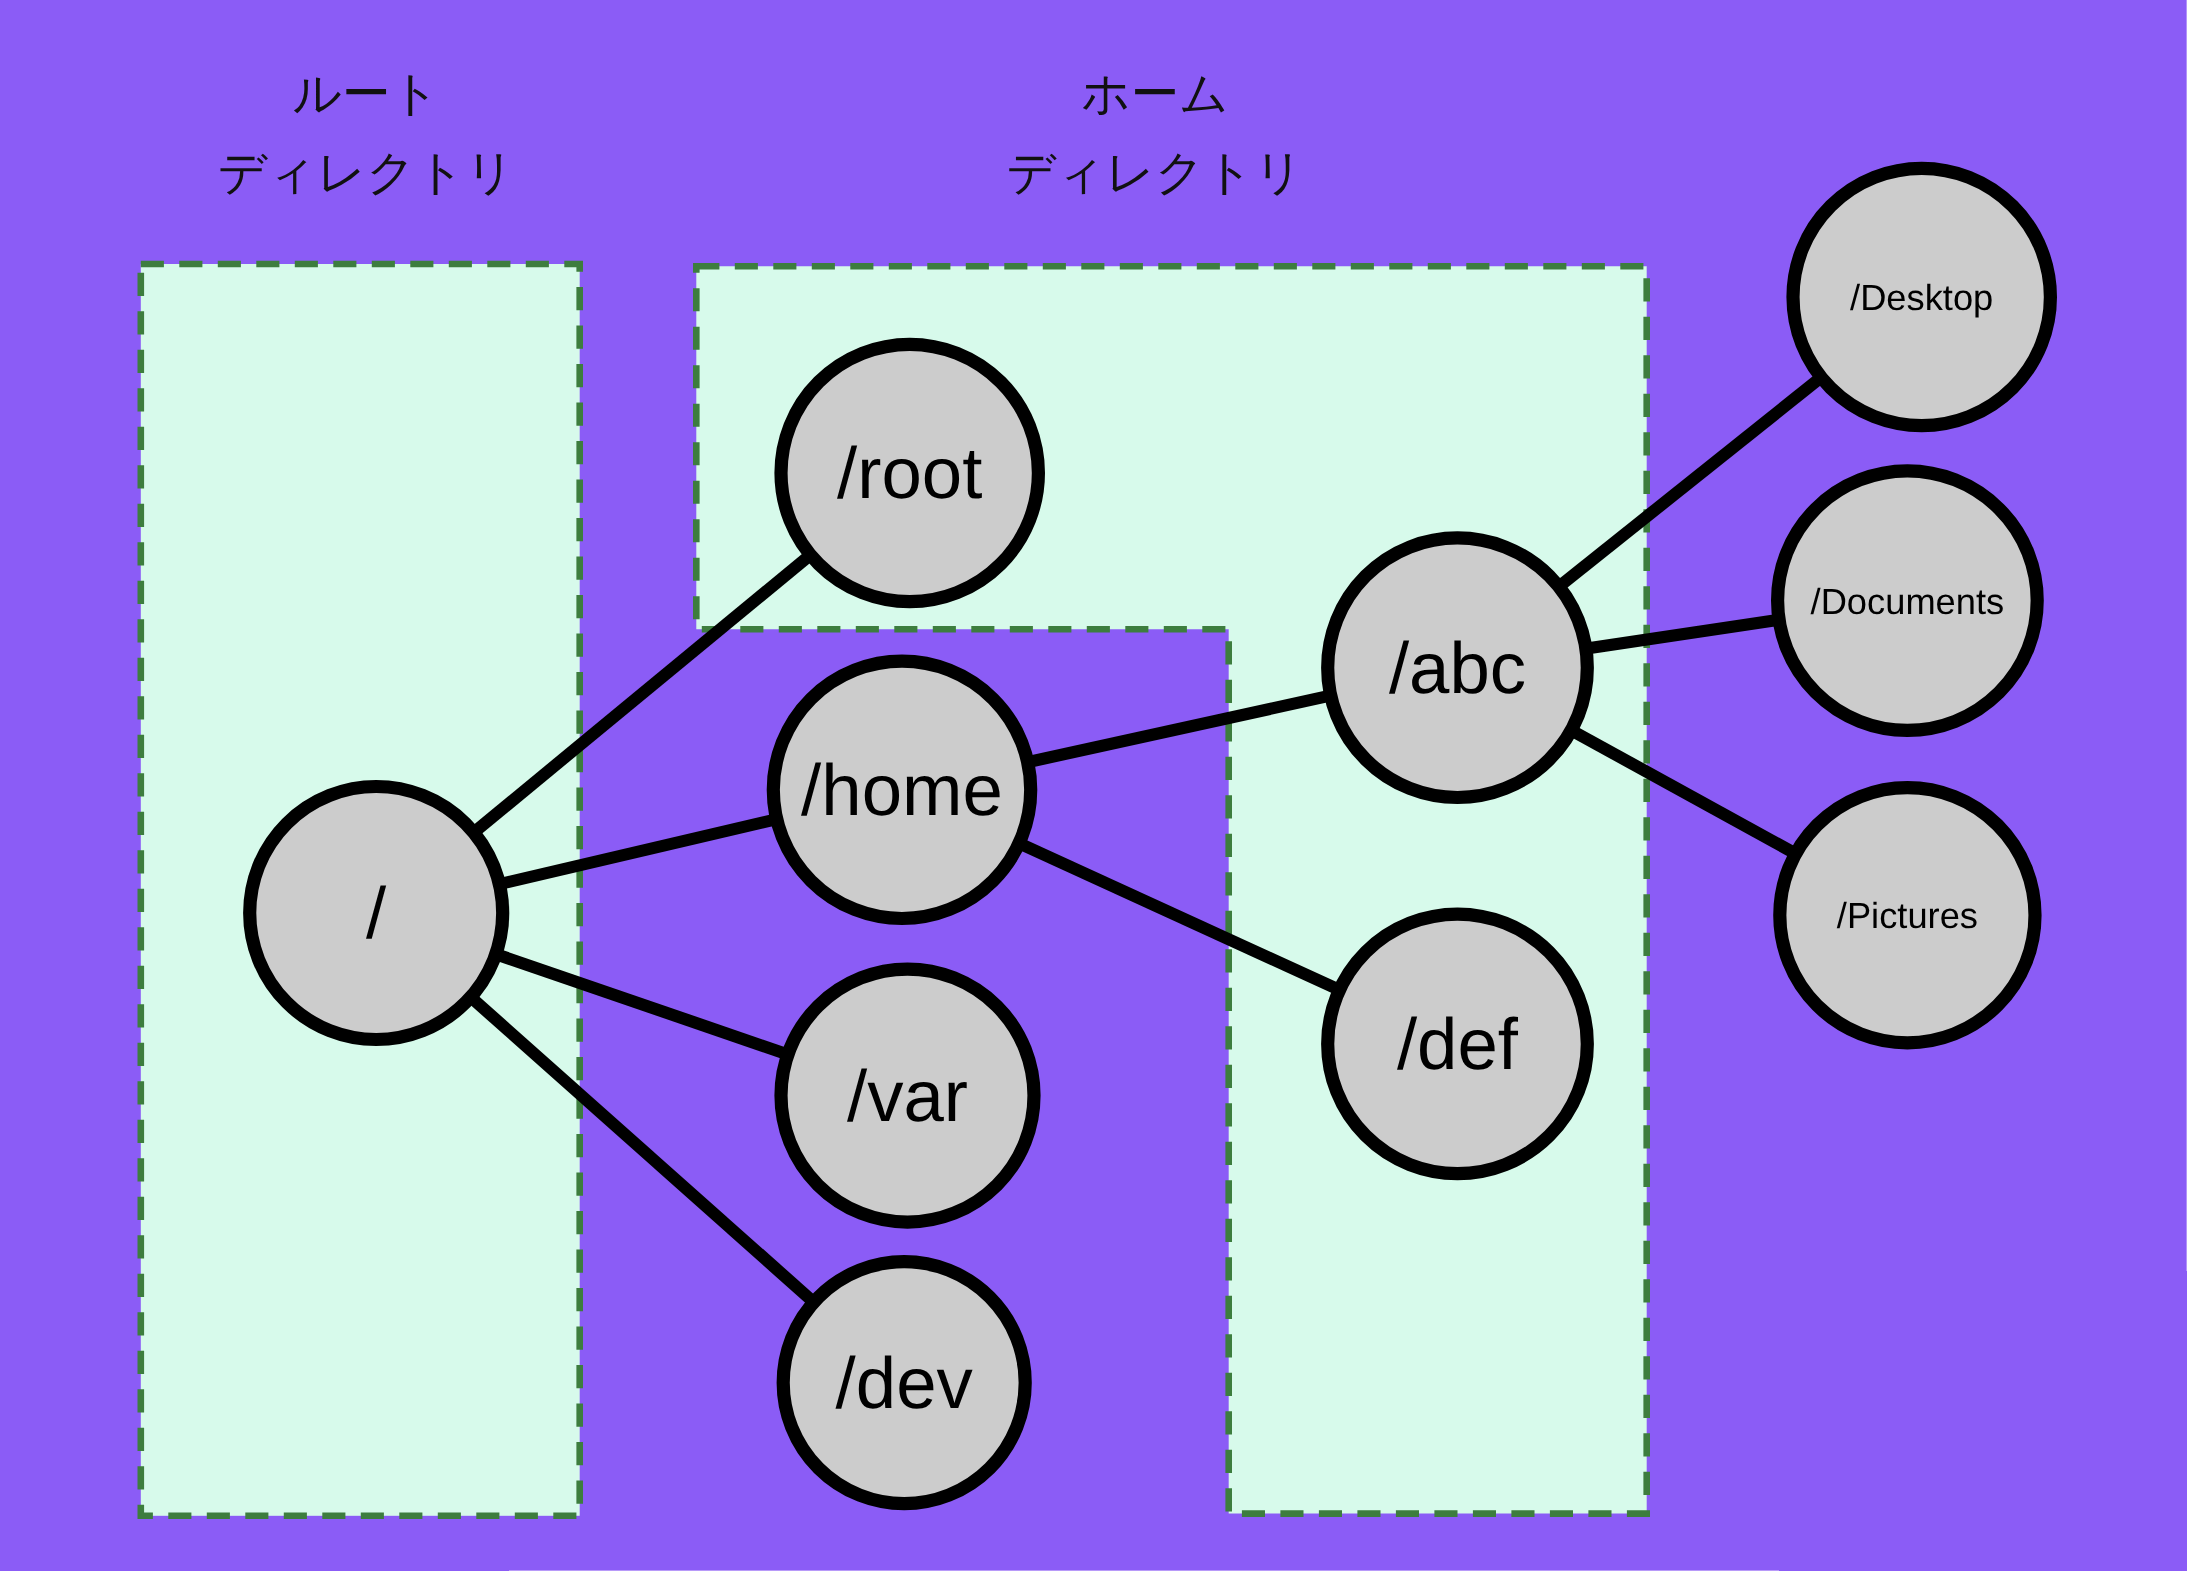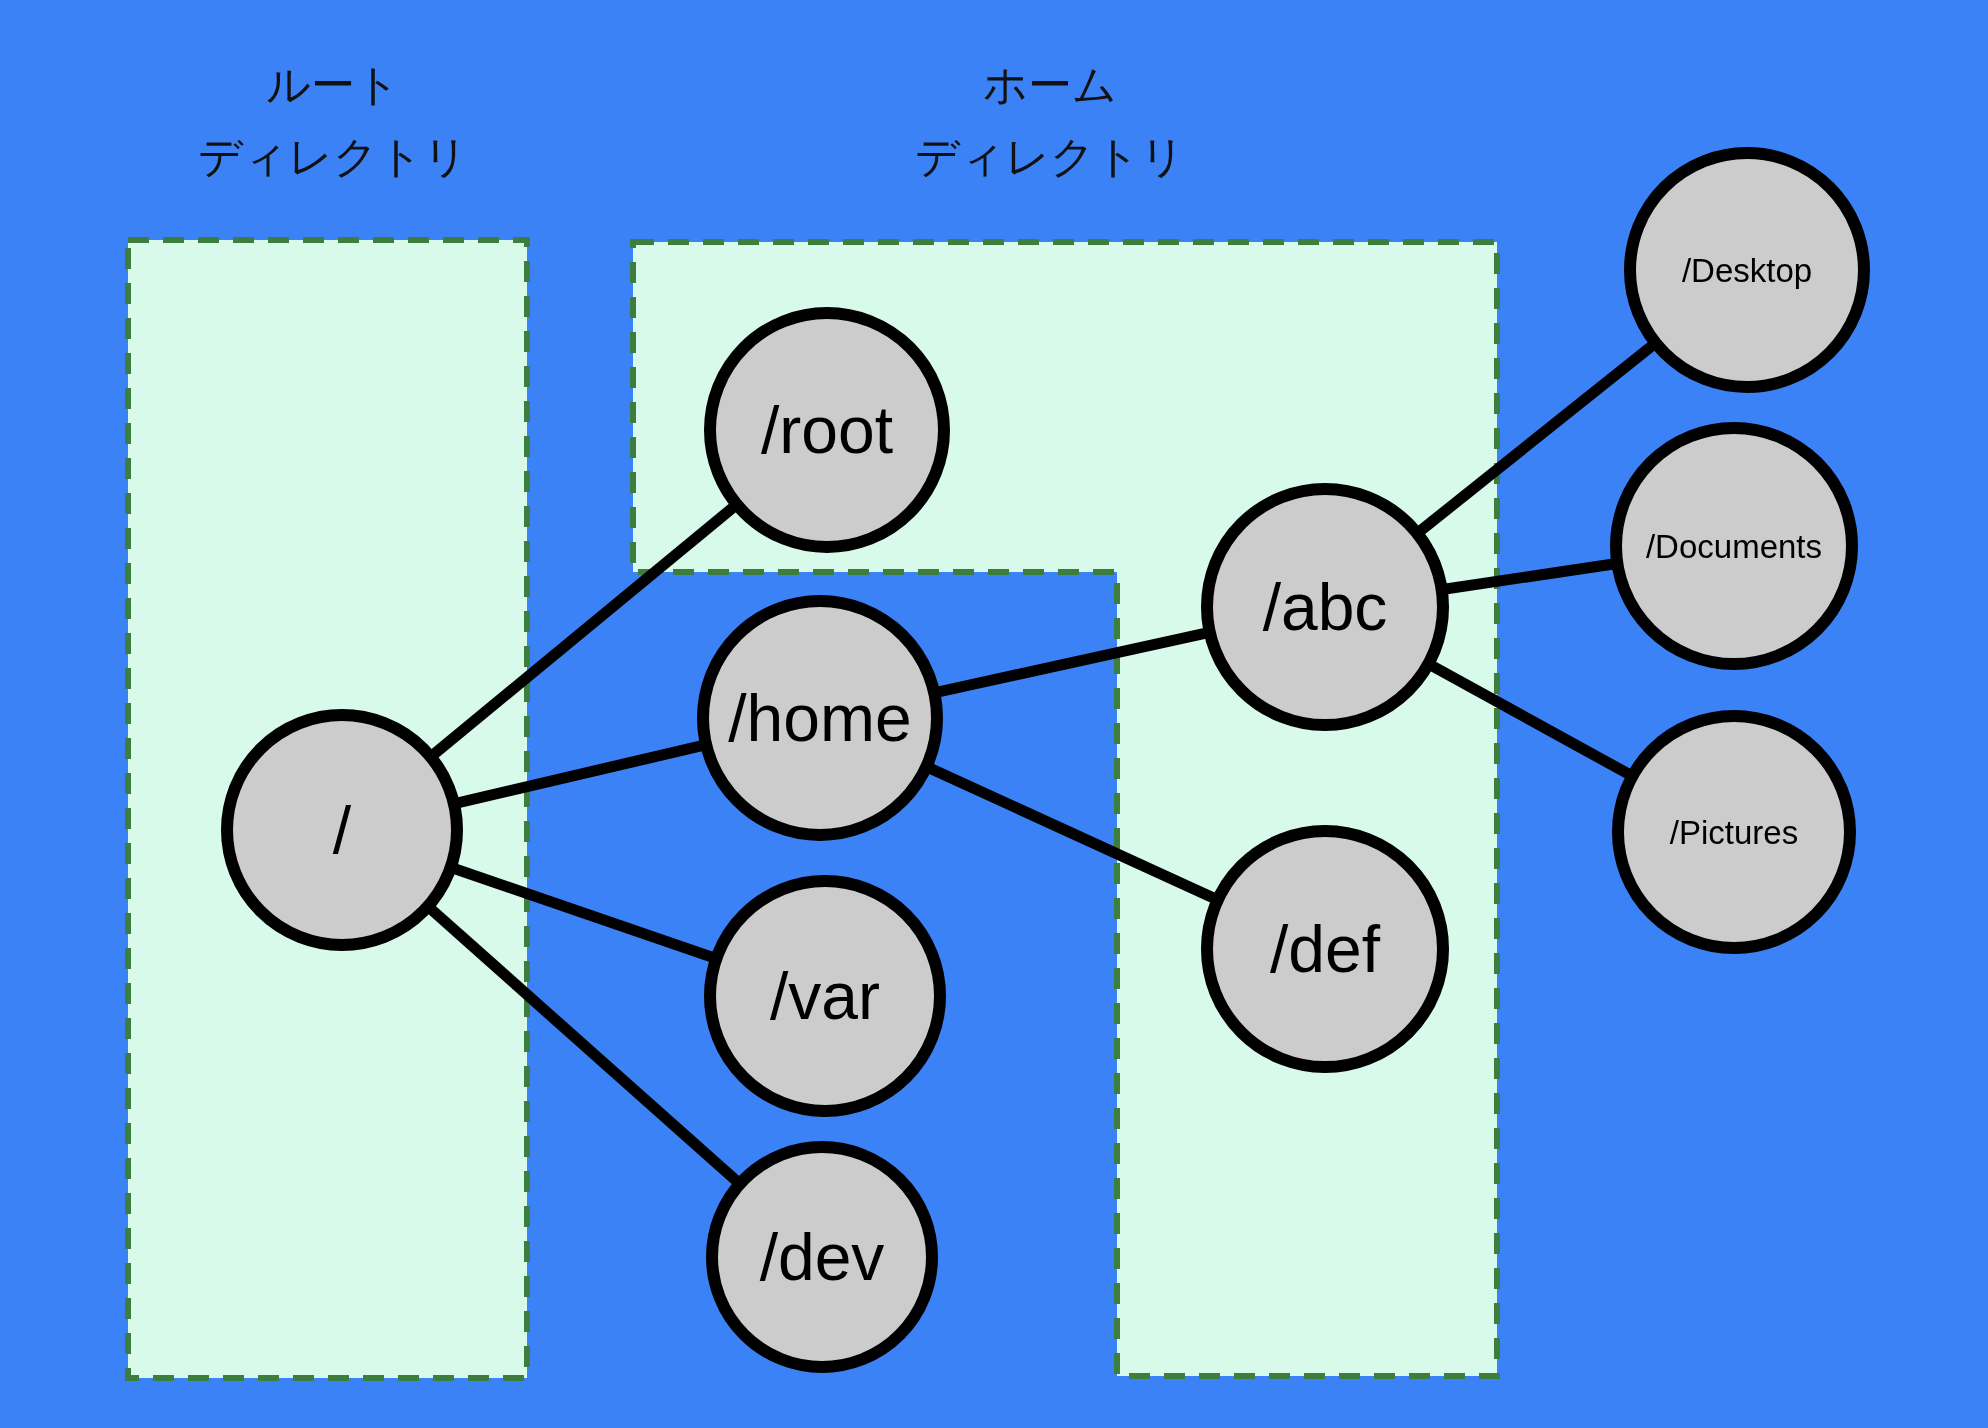--- a/index.html
+++ b/index.html
@@ -5,21 +5,21 @@
   html, body {
     margin: 0;
     padding: 0;
     background: #ffffff;
     font-family: "Liberation Sans", sans-serif;
   }
   .stage {
     position: relative;
     width: 1988px;
     height: 1428px;
-    background: #3b82f6;
+    background: #8b5cf6;
     overflow: hidden;
   }
   svg { display: block; width: 1988px; height: 1428px; }
 
   .region {
     fill: #d7faeb;
     stroke: #3d7d3e;
     stroke-width: 6;
     stroke-dasharray: 21 14;
   }

